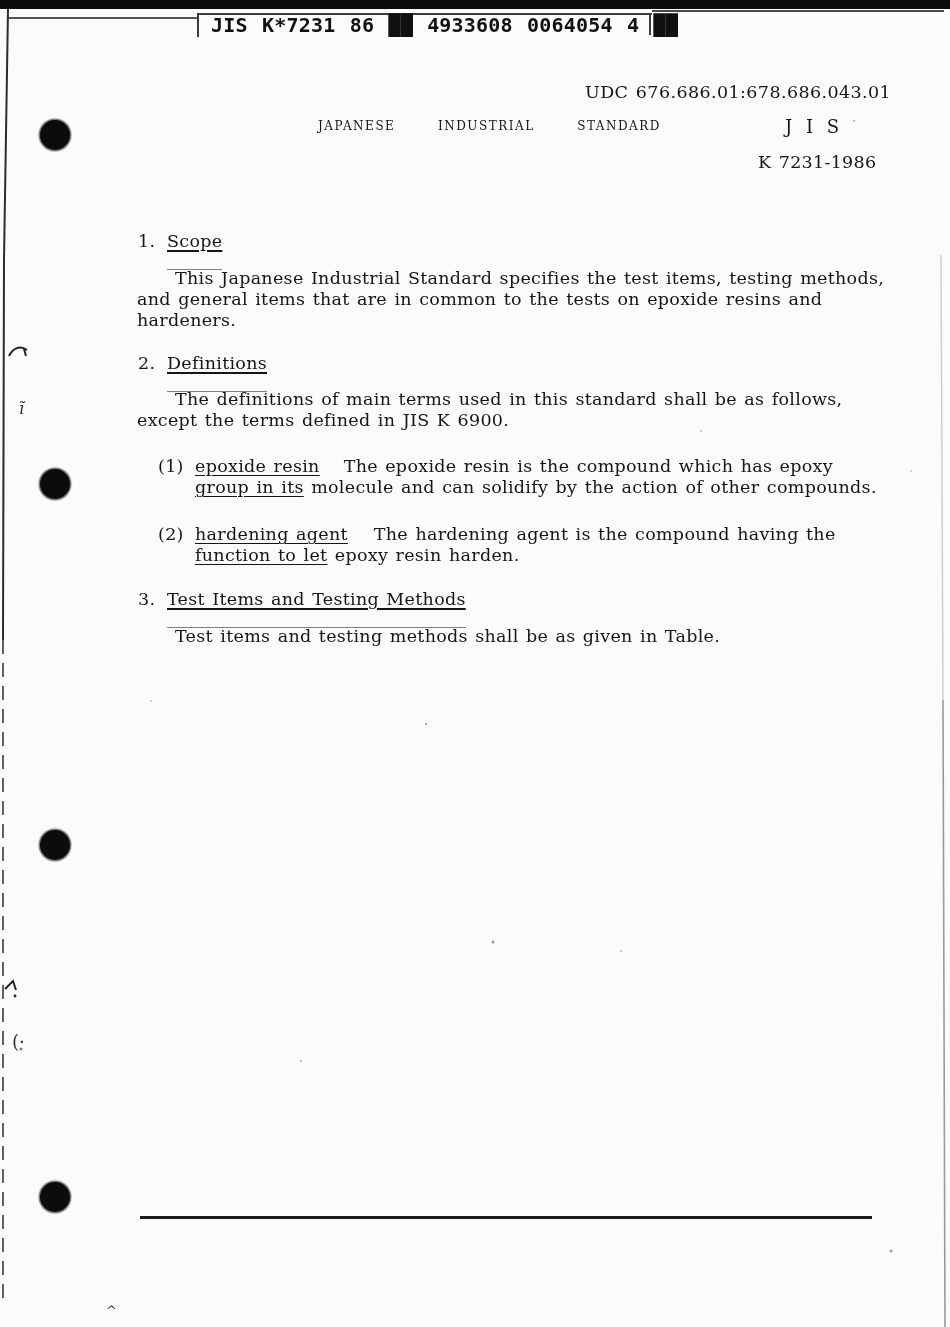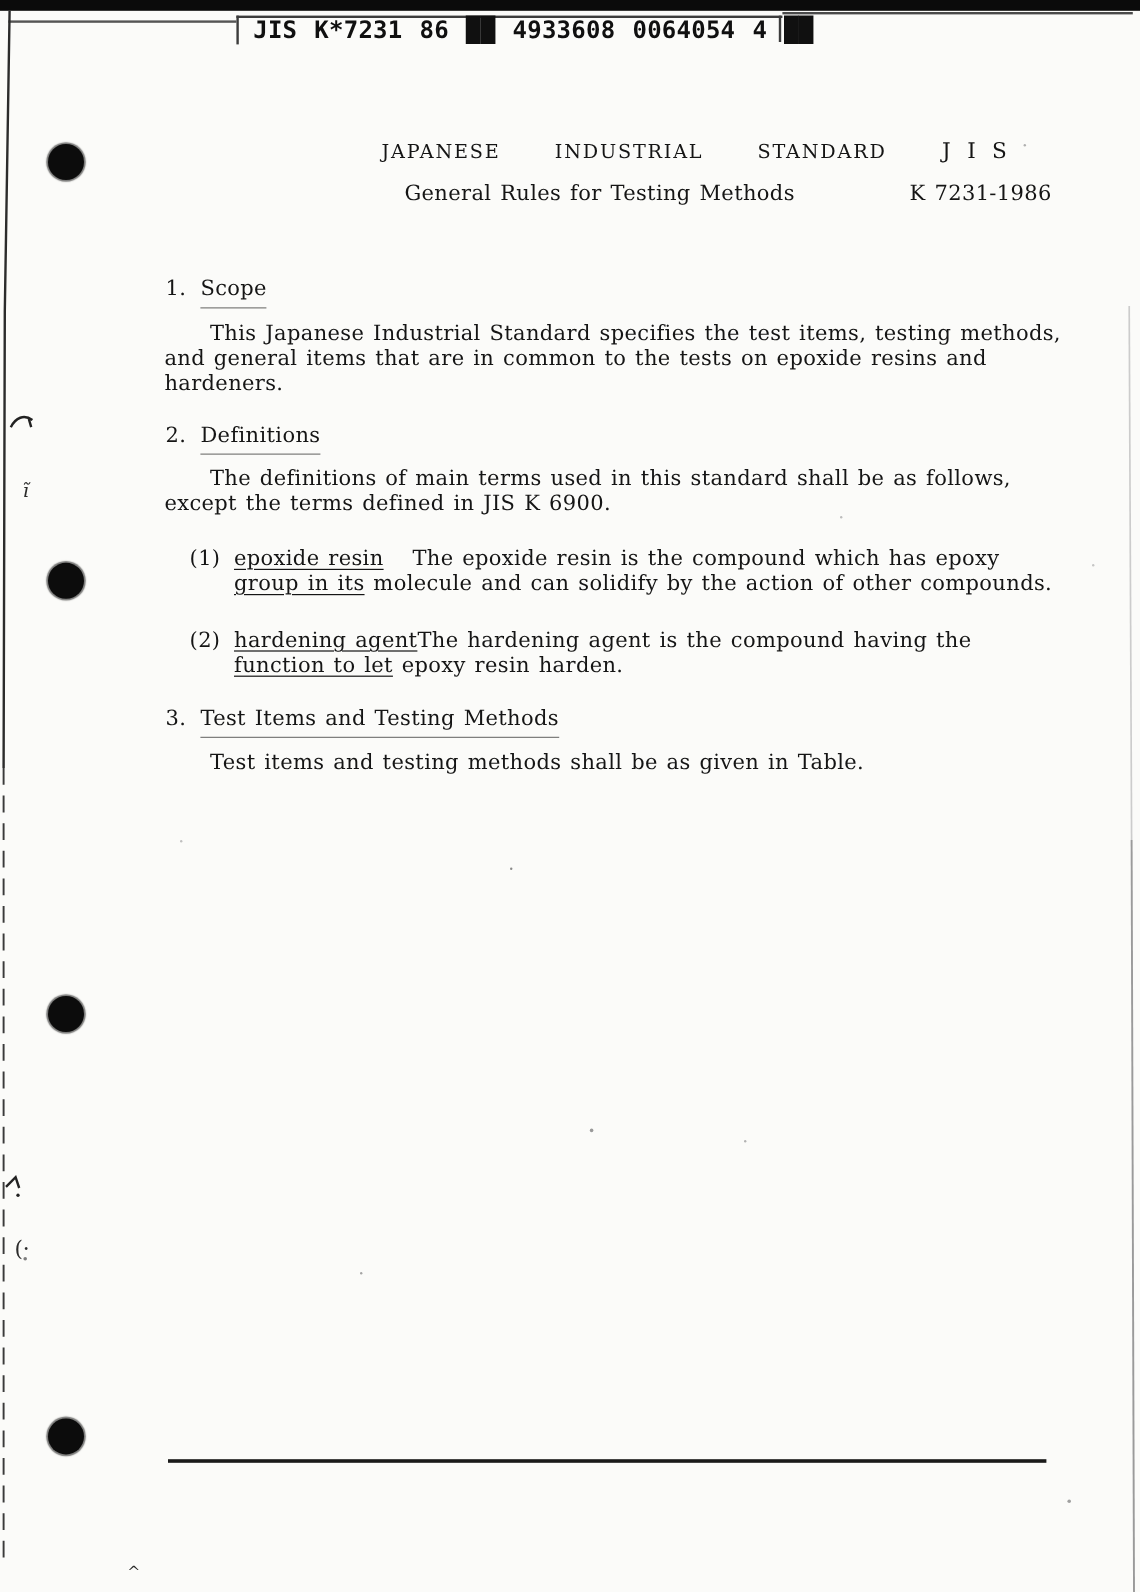--- a/index.html
+++ b/index.html
@@ -28,32 +28,33 @@
   .ocr {
     font-family:"DejaVu Sans Mono", monospace;
     font-weight:bold;
     font-size:20px;
     letter-spacing:0.2px;
     word-spacing:2px;
     color:#101010;
   }
   .hline { position:absolute; background:#3c3c3c; }
   .sec-heading {
+    text-decoration:underline;
     text-decoration-thickness:1.6px;
     text-underline-offset:3px;
     border-bottom:1.2px solid rgba(25,25,25,0.55);
-    padding-bottom:5px;
+    padding-bottom:18px;
   }
   .term-u {
     text-decoration:underline;
     text-decoration-thickness:1.4px;
     text-underline-offset:2.5px;
     text-align:right;
   }
-  .std-label { font-size:16px; letter-spacing:1.5px; word-spacing:16px; }
+  .std-label { font-size:12px; letter-spacing:1.5px; word-spacing:16px; }
   .jis-mark  { font-size:18px; letter-spacing:2px; word-spacing:4px; }
   .hole {
     position:absolute; width:30px; height:30px; border-radius:50%;
     background:#0c0c0c; box-shadow:0 0 1px 1.5px rgba(12,12,12,0.55);
   }
   .rule {
     position:absolute; left:140px; top:1216px; width:732px; height:2.5px;
     background:#1a1a1a;
   }
   .mark { position:absolute; color:#2b2b2b; }
@@ -100,25 +101,25 @@
   <div class="mark" style="left:106px; top:1303px; font-size:13px;">^</div>
   <div class="specks"></div>
 
   <div class="hole" style="left:40px; top:120px;"></div>
   <div class="hole" style="left:40px; top:469px;"></div>
   <div class="hole" style="left:40px; top:830px;"></div>
   <div class="hole" style="left:40px; top:1182px;"></div>
 
   <div class="t ocr" style="left:211px; top:15px;"><span>JIS K*7231 86</span><span> </span><span>██</span><span> </span><span>4933608 0064054 4</span><span> </span><span>██</span></div>
 
+  <div class="t" style="left:585px; top:82px; letter-spacing:0.4px;">UDC 676.686.01:678.686.043.01</div>
 
   <div class="t std-label" style="left:318px; top:116px;">JAPANESE  INDUSTRIAL  STANDARD</div>
   <div class="t jis-mark" style="left:785px; top:116px;">J I S</div>
 
-  <div class="t" style="left:337px; top:152px;">General Rules for Testing Methods</div>
   <div class="t" style="left:758px; top:152px;">K 7231-1986</div>
 
   <section>
     <div class="t" style="left:138px; top:231px;">1.</div>
     <div class="t" style="left:167px; top:231px;"><span class="sec-heading">Scope</span></div>
     <div class="t" style="left:175px; top:268px;">This Japanese Industrial Standard specifies the test items, testing methods,</div>
     <div class="t" style="left:137px; top:289px;">and general items that are in common to the tests on epoxide resins and</div>
     <div class="t" style="left:137px; top:310px;">hardeners.</div>
   </section>
 
@@ -129,21 +130,21 @@
     <div class="t" style="left:137px; top:410px;">except the terms defined in JIS K 6900.</div>
 
     <div>
       <div class="t" style="left:158px; top:456px;">(1)</div>
       <div class="t" style="left:195px; top:456px;"><span class="term-u" style="margin-right:24px;">epoxide resin</span><span>The epoxide resin is the compound which has epoxy</span></div>
       <div class="t" style="left:195px; top:477px;"><span class="term-u">group in its</span><span> molecule and can solidify by the action of other compounds.</span></div>
     </div>
 
     <div>
       <div class="t" style="left:158px; top:524px;">(2)</div>
-      <div class="t" style="left:195px; top:524px;"><span class="term-u" style="">hardening agent</span><span>The hardening agent is the compound having the</span></div>
+      <div class="t" style="left:195px; top:524px;"><span class="term-u" style="margin-right:26px;">hardening agent</span><span>The hardening agent is the compound having the</span></div>
       <div class="t" style="left:195px; top:545px;"><span class="term-u">function to let</span><span> epoxy resin harden.</span></div>
     </div>
   </section>
 
   <section>
     <div class="t" style="left:138px; top:589px;">3.</div>
     <div class="t" style="left:167px; top:589px;"><span class="sec-heading">Test Items and Testing Methods</span></div>
     <div class="t" style="left:175px; top:626px;">Test items and testing methods shall be as given in Table.</div>
   </section>
 

